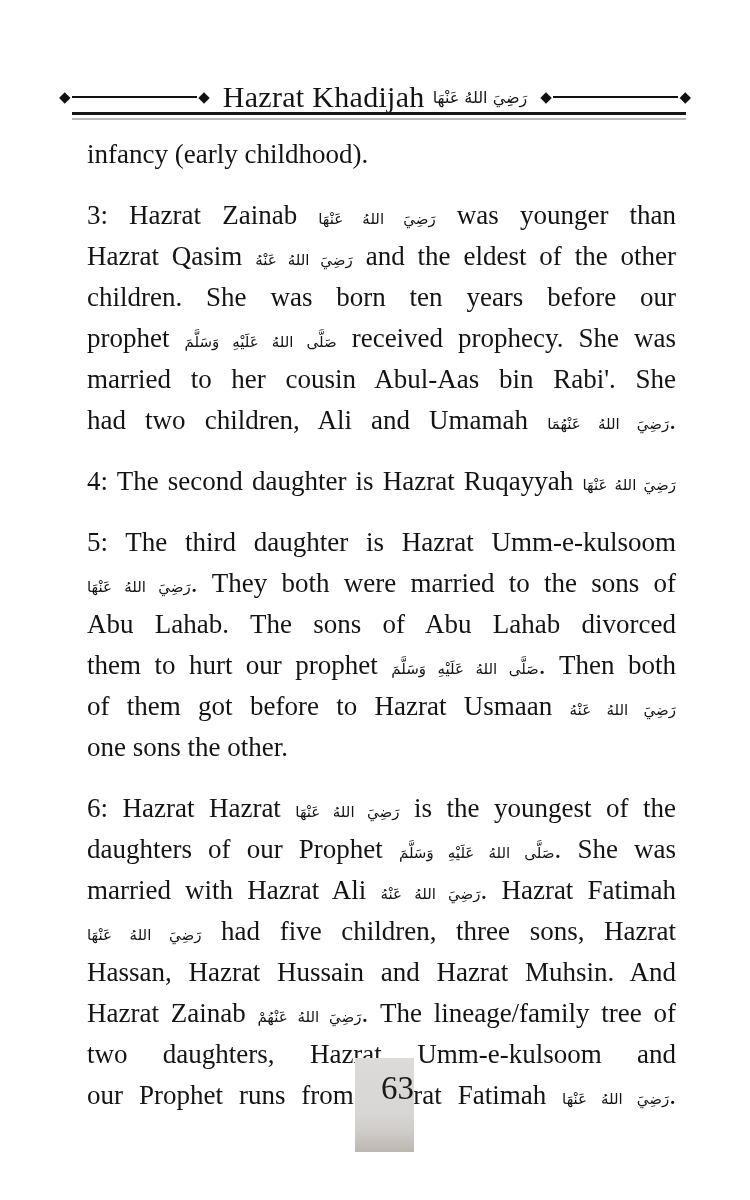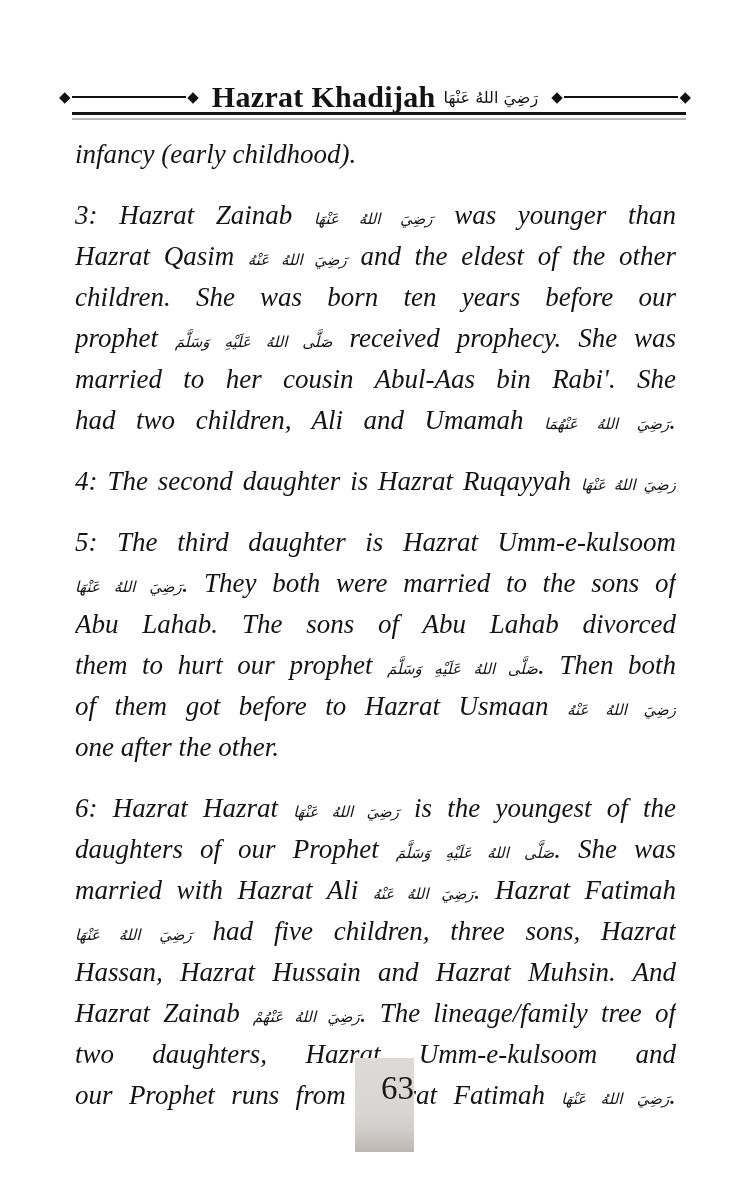--- a/index.html
+++ b/index.html
@@ -20,21 +20,21 @@
     align-items: center;
   }
   .ornament { flex: 1; display: flex; align-items: center; }
   .ornament .rule-line { flex: 1; height: 2px; background: #111; }
   .diamond {
     font-size: 15px; line-height: 1; color: #111;
     font-family: "DejaVu Sans", sans-serif;
     padding: 0 1px;
   }
   .chapter-title {
-    font-weight: bold;
+    font-weight: normal;
     font-size: 30px;
     white-space: nowrap;
     margin: 0 6px 0 12px;
     letter-spacing: 0.3px;
   }
   .title-honorific {
     font-family: "DejaVu Sans", sans-serif;
     font-size: 16px;
     white-space: nowrap;
     margin: 0 12px 0 2px;
@@ -52,21 +52,21 @@
     margin-top: 3px;
     border-top: 2px solid #b8b8b8;
   }
 
   
   .text-body {
     position: absolute;
     top: 134px; left: 75px;
     width: 601px;
   }
-  .para { margin: 0 0 20px 0; font-style: italic; }
+  .para { margin: 0 0 20px 12px; }
   .para:last-child { margin-bottom: 0; }
   .line {
     font-size: 27px;
     line-height: 41px;
     height: 41px;
     text-align: justify;
     text-align-last: justify;
     text-justify: inter-word;
     white-space: nowrap;
     overflow: hidden;
@@ -129,21 +129,21 @@
     </div>
     <div class="para">
       <div class="line"><span>4: The second daughter is Hazrat Ruqayyah </span><span class="ar">رَضِيَ اللهُ عَنْهَا</span></div>
     </div>
     <div class="para">
       <div class="line"><span>5: The third daughter is Hazrat Umm-e-kulsoom</span></div>
       <div class="line"><span class="ar">رَضِيَ اللهُ عَنْهَا</span><span>. They both were married to the sons of</span></div>
       <div class="line"><span>Abu Lahab. The sons of Abu Lahab divorced</span></div>
       <div class="line"><span>them to hurt our prophet </span><span class="ar">صَلَّى اللهُ عَلَيْهِ وَسَلَّمَ</span><span>. Then both</span></div>
       <div class="line"><span>of them got before to Hazrat Usmaan </span><span class="ar">رَضِيَ اللهُ عَنْهُ</span></div>
-      <div class="line no-flush"><span>one after the other.</span></div>
+      <div class="line no-flush"><span>one sons the other.</span></div>
     </div>
     <div class="para">
       <div class="line"><span>6: Hazrat Hazrat </span><span class="ar">رَضِيَ اللهُ عَنْهَا</span><span> is the youngest of the</span></div>
       <div class="line"><span>daughters of our Prophet </span><span class="ar">صَلَّى اللهُ عَلَيْهِ وَسَلَّمَ</span><span>. She was</span></div>
       <div class="line"><span>married with Hazrat Ali </span><span class="ar">رَضِيَ اللهُ عَنْهُ</span><span>. Hazrat Fatimah</span></div>
       <div class="line"><span class="ar">رَضِيَ اللهُ عَنْهَا</span><span> had five children, three sons, Hazrat</span></div>
       <div class="line"><span>Hassan, Hazrat Hussain and Hazrat Muhsin. And</span></div>
       <div class="line"><span>Hazrat Zainab </span><span class="ar">رَضِيَ اللهُ عَنْهُمْ</span><span>. The lineage/family tree of</span></div>
       <div class="line"><span>two daughters, Hazrat Umm-e-kulsoom and</span></div>
       <div class="line"><span>our Prophet runs from Hazrat Fatimah </span><span class="ar">رَضِيَ اللهُ عَنْهَا</span><span>.</span></div>

